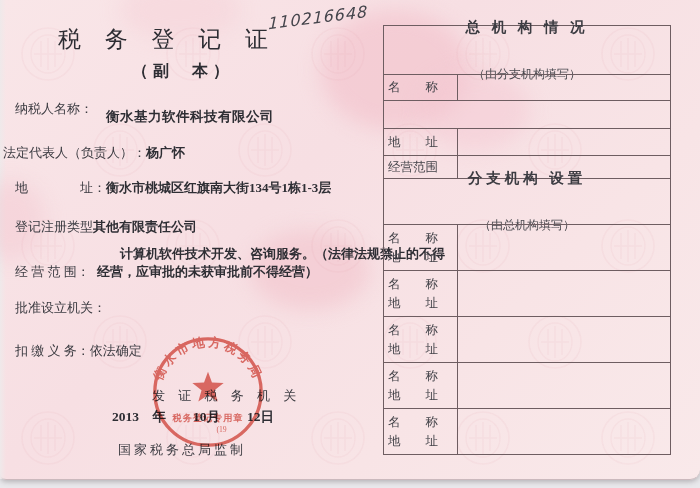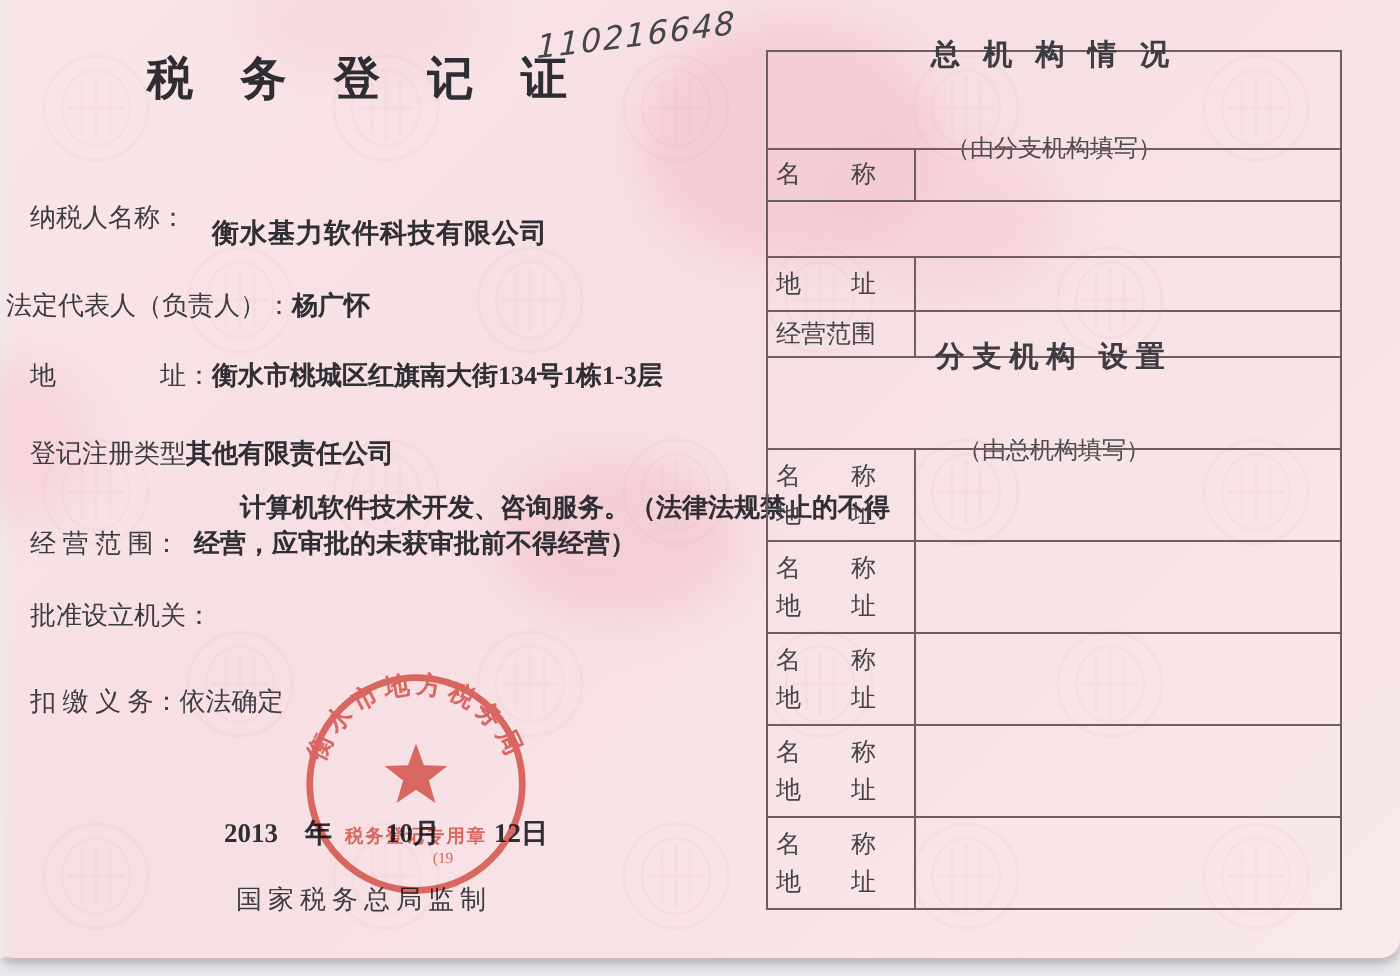--- a/index.html
+++ b/index.html
@@ -18,21 +18,21 @@
   #paper::before{ 
     content:"";position:absolute;left:0;top:0;width:6px;height:100%;
     background:linear-gradient(90deg,#efe9ea,rgba(249,230,232,0));
   }
   .blob{position:absolute;border-radius:50%;filter:blur(10px);pointer-events:none;}
   #wmLayer{position:absolute;inset:0;pointer-events:none;opacity:.55;}
   .wm{position:absolute;opacity:.16;}
   .txt{position:absolute;color:#3b3b41;font-size:13px;white-space:pre;}
   .bold{font-weight:bold;color:#2e2e34;}
   
-  #title{left:58px;top:24px;width:250px;text-align:center;font-size:23px;font-weight:bold;letter-spacing:9px;color:#2d2d33;}
+  #title{left:58px;top:24px;width:250px;font-size:23px;font-weight:normal;letter-spacing:9px;color:#2d2d33;}
   #handno{left:268px;top:8px;font-family:"DejaVu Sans",sans-serif;font-style:italic;font-size:16px;color:#45454c;transform:rotate(-7deg) skewX(-8deg);letter-spacing:1px;}
   #subtitle{left:58px;top:61px;width:250px;text-align:center;font-size:16px;font-weight:bold;letter-spacing:5px;color:#2d2d33;}
   #certline{left:88px;top:80px;font-size:14px;font-weight:bold;color:#2e2e34;}
   #certline .sub{font-size:10px;font-weight:normal;position:relative;top:4px;}
   #certline .num{letter-spacing:0px;font-size:13.5px;}
   
   #seal{position:absolute;left:150px;top:334px;width:116px;height:116px;opacity:.82;mix-blend-mode:multiply;pointer-events:none;}
   
   #regTable{
     position:absolute;left:383px;top:25px;width:288px;height:430px;
@@ -174,39 +174,41 @@
       </svg>
       <svg width="56" height="56" viewBox="0 0 56 56" class="wm" style="left: 600px; top: 410px;">
         <circle cx="28" cy="28" r="26" fill="none" stroke="#dc93a0" stroke-width="1.6"></circle>
         <ellipse cx="28" cy="28" rx="17" ry="19" fill="none" stroke="#dc93a0" stroke-width="1.4"></ellipse>
         <path d="M21 15 v26 M28 12 v32 M35 15 v26 M14 28 h28" fill="none" stroke="#dc93a0" stroke-width="1.4"></path>
       </svg>
     </div>
 
   <div class="txt" id="title">税 务 登 记 证</div>
   <div class="txt" id="handno">110216648</div>
+  <div class="txt" id="subtitle">（副  本）</div>
 
 
   <div class="txt" style="left:15px;top:100px;">纳税人名称：</div>
   <div class="txt bold" style="left:106px;top:108px;font-size:13.5px;letter-spacing:.5px;">衡水基力软件科技有限公司</div>
 
   <div class="txt" style="left:3px;top:144px;"><span>法定代表人（负责人）：</span><span class="bold">杨广怀</span></div>
 
   <div class="txt" style="left:15px;top:179px;"><span>地　　　　址：</span><span class="bold">衡水市桃城区红旗南大街134号1栋1-3层</span></div>
 
   <div class="txt" style="left:15px;top:218px;"><span>登记注册类型</span><span class="bold">其他有限责任公司</span></div>
 
   <div class="txt bold" style="left:120px;top:245px;">计算机软件技术开发、咨询服务。（法律法规禁止的不得</div>
   <div class="txt" style="left:15px;top:263px;">经 营 范 围：</div>
   <div class="txt bold" style="left:97px;top:263px;">经营，应审批的未获审批前不得经营）</div>
 
   <div class="txt" style="left:15px;top:299px;">批准设立机关：</div>
 
   <div class="txt" style="left:15px;top:342px;"><span>扣 缴 义 务：</span><span>依法确定</span></div>
 
+  <div class="txt" style="left:152px;top:387px;letter-spacing:5px;">发 证 税 务 机 关</div>
   <div class="txt bold" style="left:112px;top:408px;font-size:13.5px;">2013　年　　10月　　12日</div>
   <div class="txt" style="left:118px;top:441px;letter-spacing:3px;">国家税务总局监制</div>
 
   <svg id="seal" viewBox="0 0 120 120">
     <circle cx="60" cy="60" r="55" fill="none" stroke="#d8564b" stroke-width="3.5"></circle>
     <path id="sealArc" d="M 13,80 A 50,50 0 1 1 107,80" fill="none"></path>
     <text font-size="13" fill="#d8564b" font-weight="bold" letter-spacing="3"><textPath href="#sealArc" startOffset="50%" text-anchor="middle">衡水市地方税务局</textPath></text>
     <polygon fill="#d8564b" points="60,39 64.1,50.3 76.2,50.7 66.7,58.2 70,69.8 60,63 50,69.8 53.3,58.2 43.8,50.7 55.9,50.3"></polygon>
     <text x="60" y="90" text-anchor="middle" font-size="9.5" fill="#d8564b" font-weight="bold" letter-spacing="1">税务登记专用章</text>
     <text x="74" y="101" text-anchor="middle" font-size="8" fill="#d8564b">(19</text>

